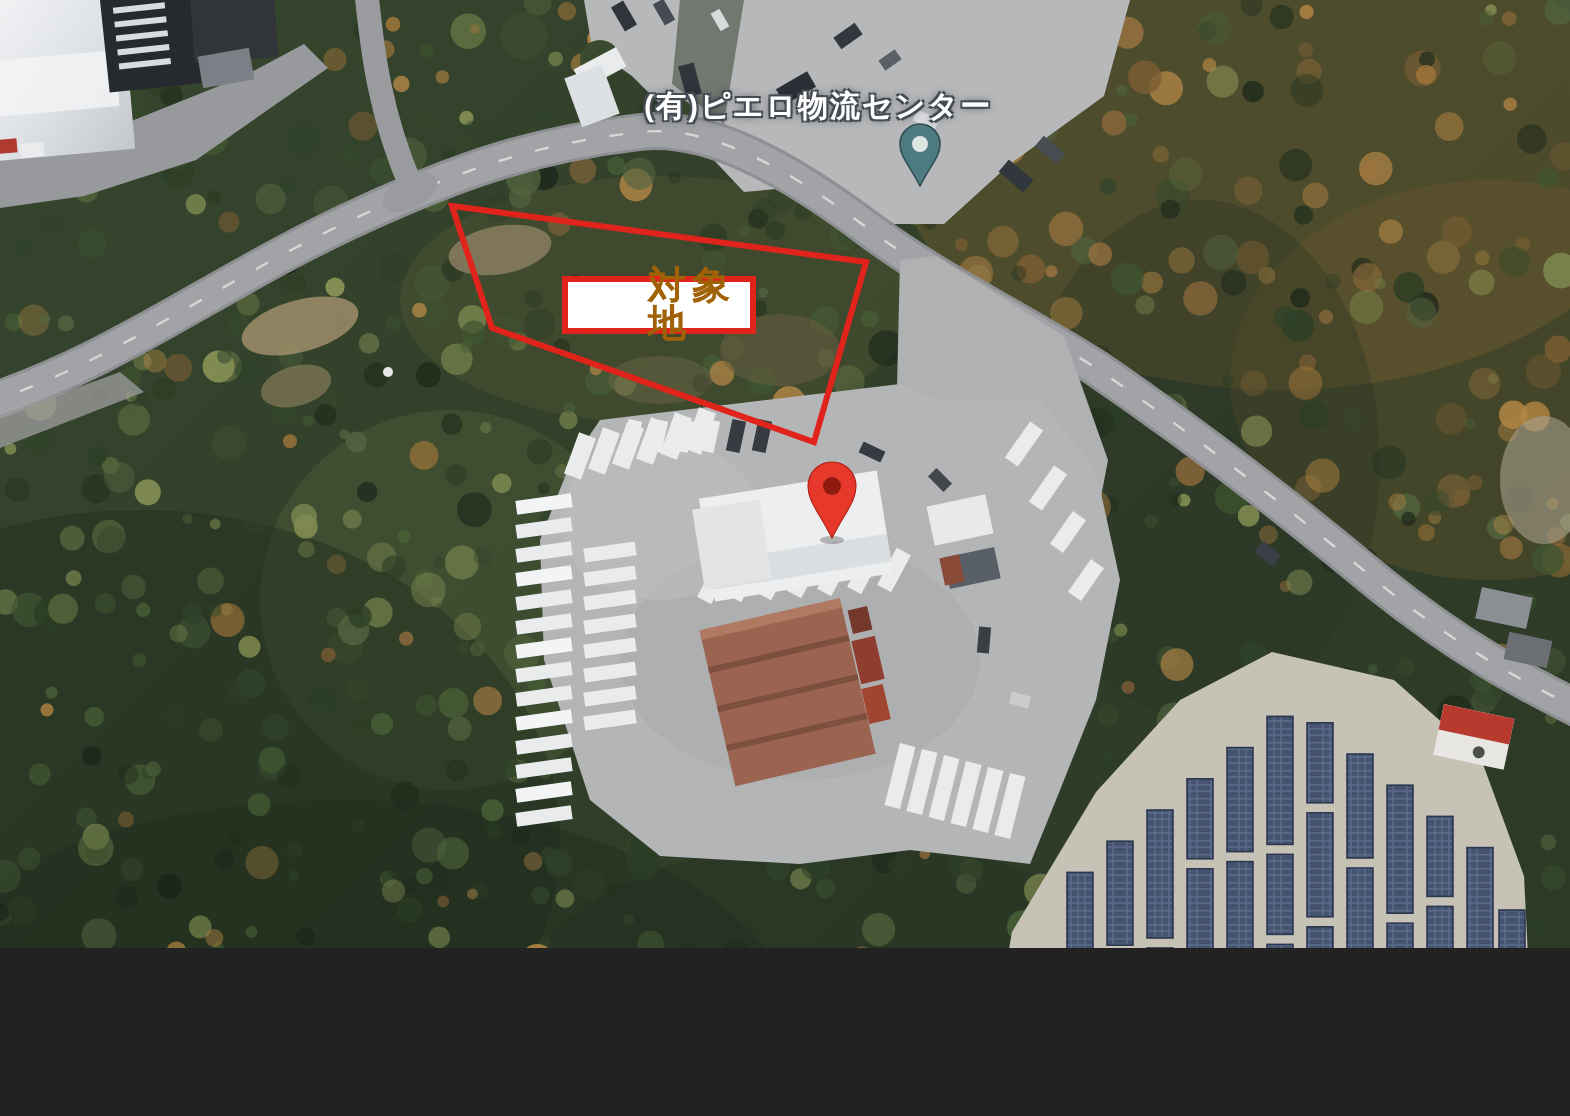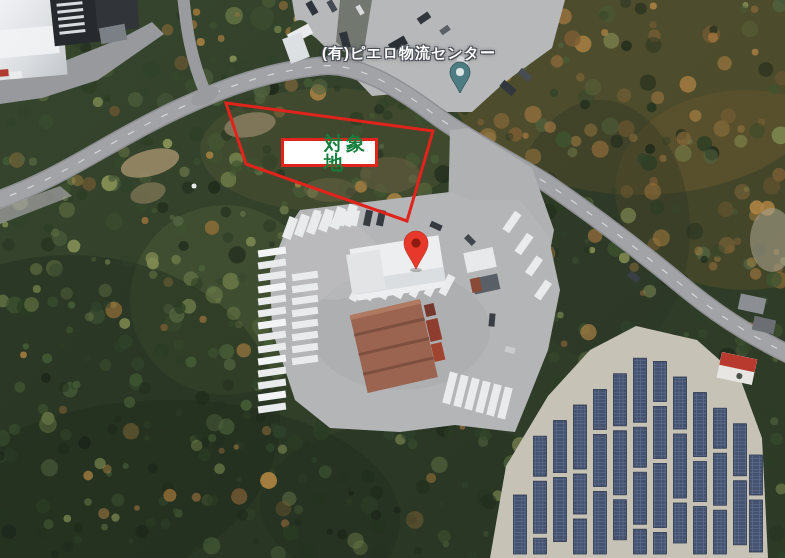--- a/index.html
+++ b/index.html
@@ -1,17 +1,17 @@
 <!DOCTYPE html>
 <html><head>
 <meta charset="utf-8">
 <style>
   html,body{margin:0;padding:0;background:#222;}
   #stage{
-    position:relative;width:785px;height:558px;overflow:hidden;
+    position:relative;width:785px;height:474px;overflow:hidden;
     font-family:"Liberation Sans",sans-serif;
     background:linear-gradient(135deg,#36452d 0%,#32402a 45%,#2c3a26 100%);
   }
   #scene{position:absolute;left:0;top:0;}
   .map-label{
     position:absolute;left:322px;top:44px;width:168px;text-align:center;
     font-size:15px;font-weight:bold;color:#ffffff;letter-spacing:1px;
     text-shadow:-1px -1px 0 #464c54,1px -1px 0 #464c54,-1px 1px 0 #464c54,
                  1px 1px 0 #464c54,0 0 4px rgba(40,45,52,.9);
     white-space:nowrap;cursor:pointer;
@@ -1137,15 +1137,15 @@
 
     <g id="redPin" transform="translate(416,269)">
       <ellipse cx="0" cy="1" rx="6" ry="2" fill="#000" opacity="0.25"></ellipse>
       <path id="redPinBody" d="M0,0 C-6.5,-13 -12,-18 -12,-26 A12,12 0 1 1 12,-26 C12,-18 6.5,-13 0,0 Z" stroke="#b02318" stroke-width="0.6" fill="#e7392b"></path>
       <circle id="redPinDot" cx="0" cy="-26" r="4.5" fill="#8e1a10"></circle>
     </g>
   </svg>
 
   <div class="map-label">(有)ピエロ物流センター</div>
 
-  <div class="target-label" style="border-color: rgb(224, 36, 28); color: #15803d; padding-left: 40px;">対象地</div>
+  <div class="target-label" style="border-color: rgb(224, 36, 28); color: #a16207; padding-left: 40px;">対象地</div>
 
 </div>
 
 </body></html>

